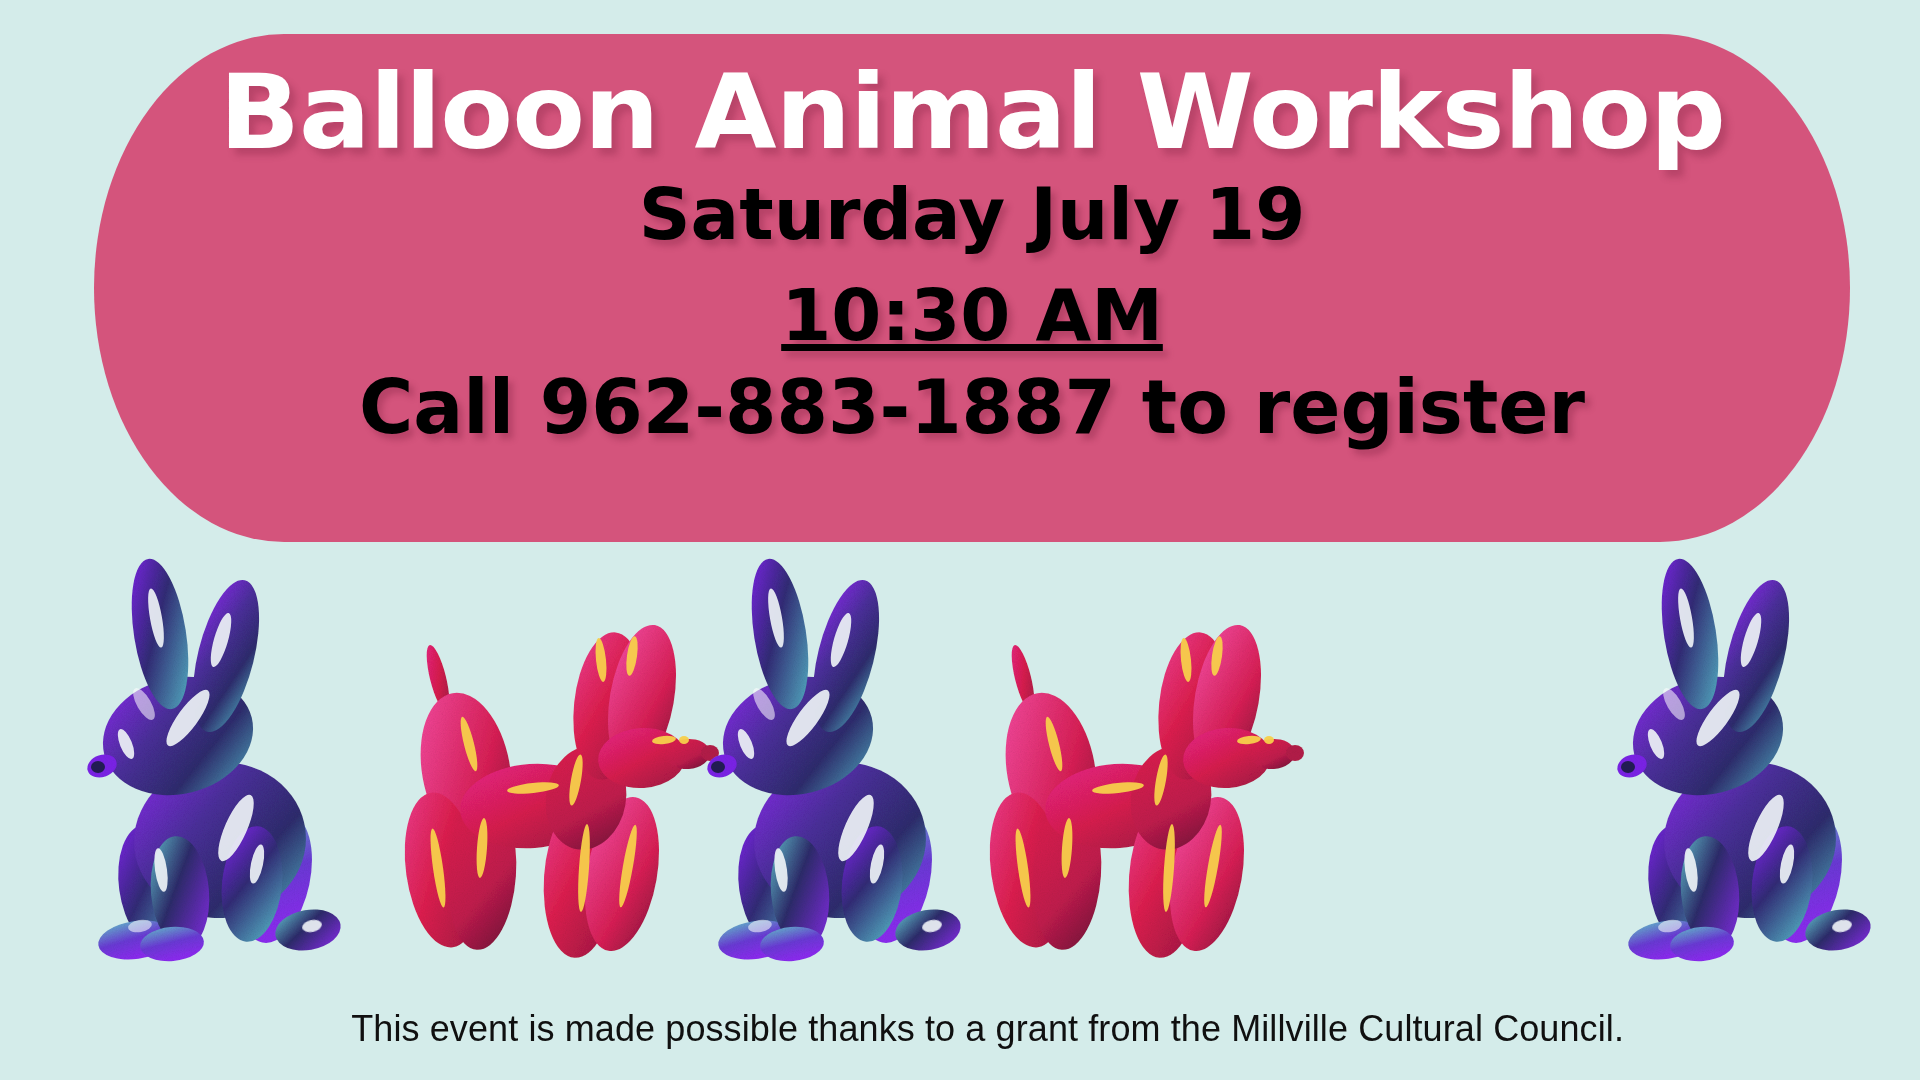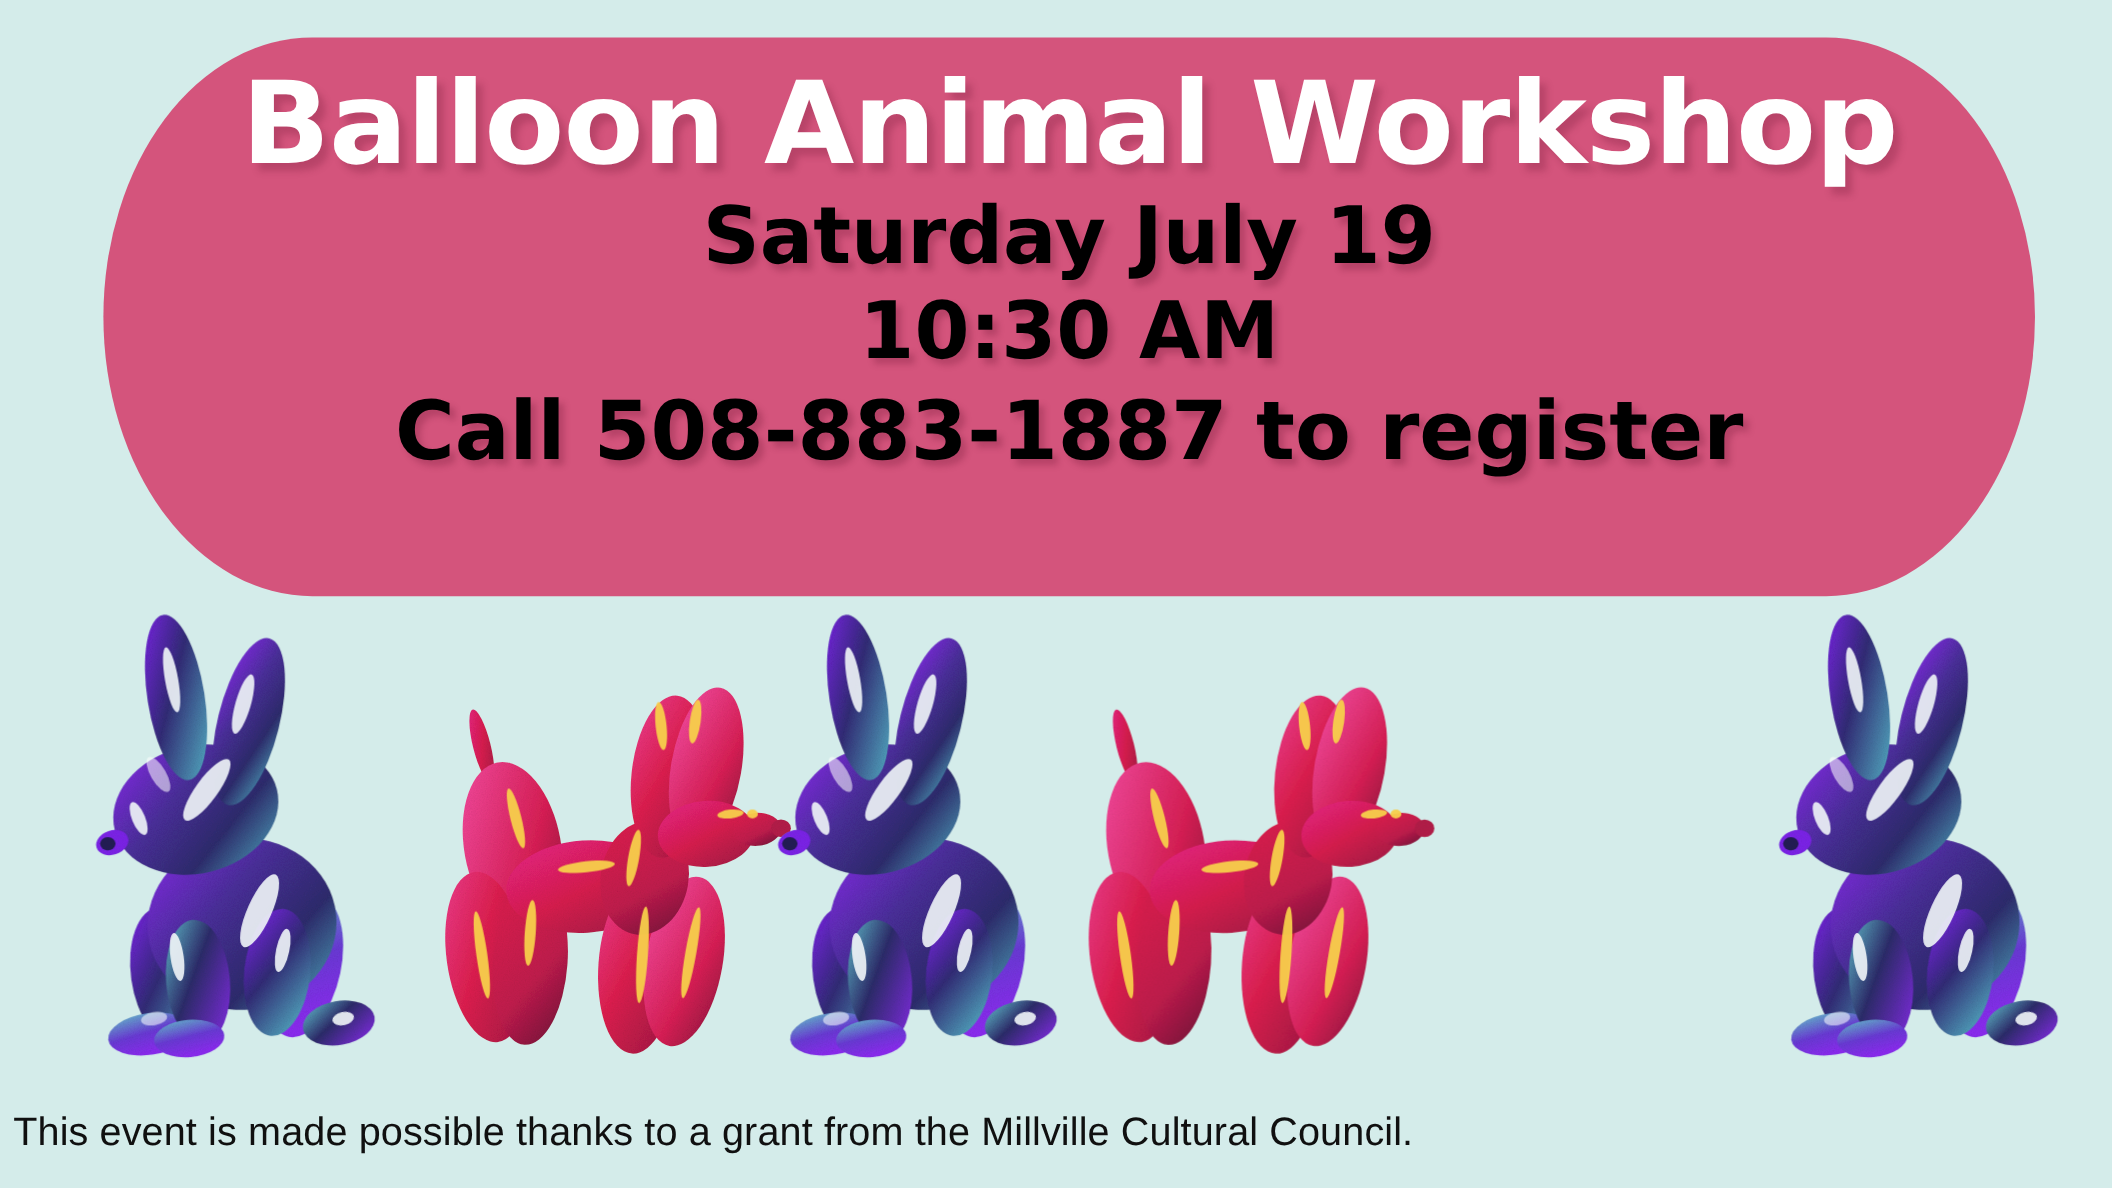--- a/index.html
+++ b/index.html
@@ -57,21 +57,21 @@
     font-weight: bold;
     font-size: 72px;
     line-height: 1.18;
     color: #000000;
     letter-spacing: 0px;
     text-shadow: 5px 6px 6px rgba(120, 30, 60, 0.33);
     white-space: nowrap;
     margin: 0;
   }
   .subline.line2 { margin-top: 4px; }
-  .subline.line3 { margin-top: 1px; }
+  .subline.line3 { margin-top: 16px; text-decoration: underline; }
   .subline.line4 { font-size: 74px; margin-top: 6px; }
 
   
   .dog-row {
     position: absolute;
     left: 0;
     top: 548px;
     width: 1920px;
     height: 420px;
   }
@@ -88,37 +88,36 @@
   .dog-3 { left: 660px; }
   .dog-4 { left: 955px; }
   .dog-6 { left: 1570px; }
 
   
   .caption {
     position: absolute;
     left: 0;
     top: 1008px;
     width: 1624px;
-    text-align: left;
+    text-align: right;
     font-family: "Liberation Sans", sans-serif;
     font-size: 36px;
     color: #101010;
     letter-spacing: 0.1px;
-    margin-left: 12px;
   }
 </style>
 </head>
 <body>
 
 <div class="banner">
   <div class="banner-inner">
     <h1 class="headline">Balloon Animal Workshop</h1>
     <div class="subline line2">Saturday July 19</div>
     <div class="subline line3">10:30 AM</div>
-    <div class="subline line4">Call 508-883-1887 to register</div>
+    <div class="subline line4">Call 962-883-1887 to register</div>
   </div>
 </div>
 
 <div class="dog-row">
 
   <svg width="0" height="0" style="position:absolute" aria-hidden="true">
     <defs>
       <linearGradient id="pvA" x1="0" y1="0" x2="1" y2="1">
         <stop offset="0%" stop-color="#8b2cf0"></stop>
         <stop offset="38%" stop-color="#4b2f9b"></stop>

